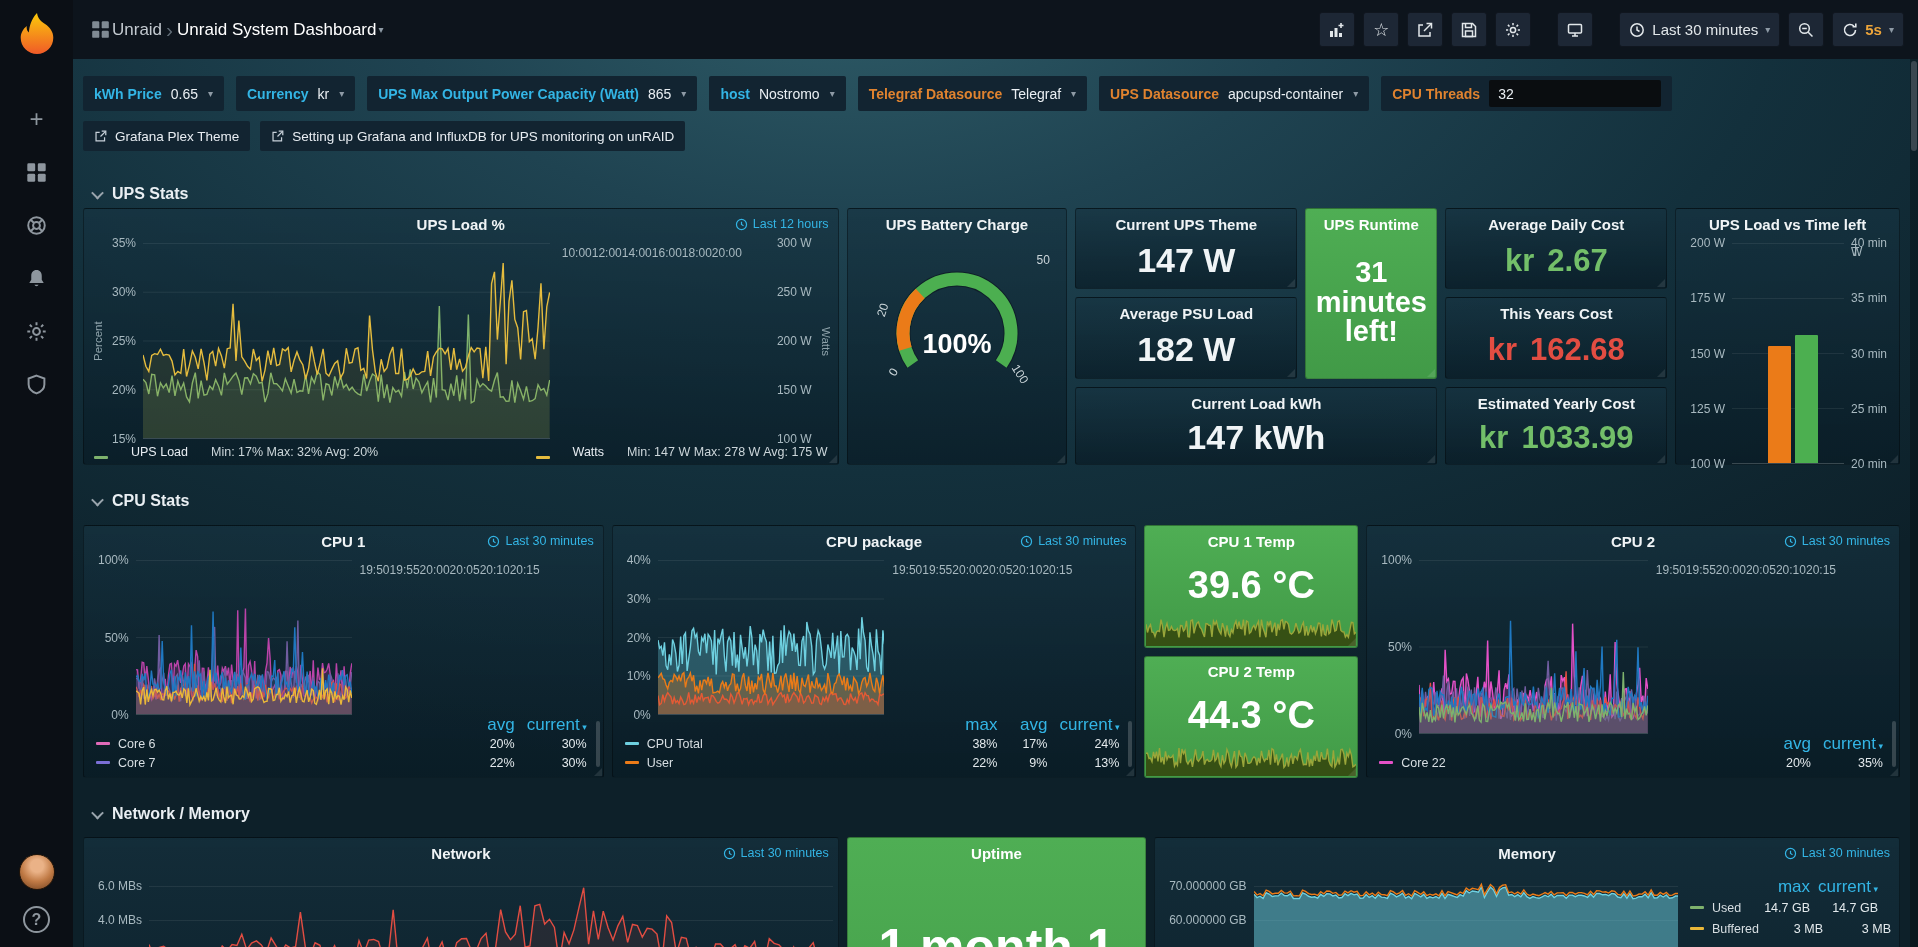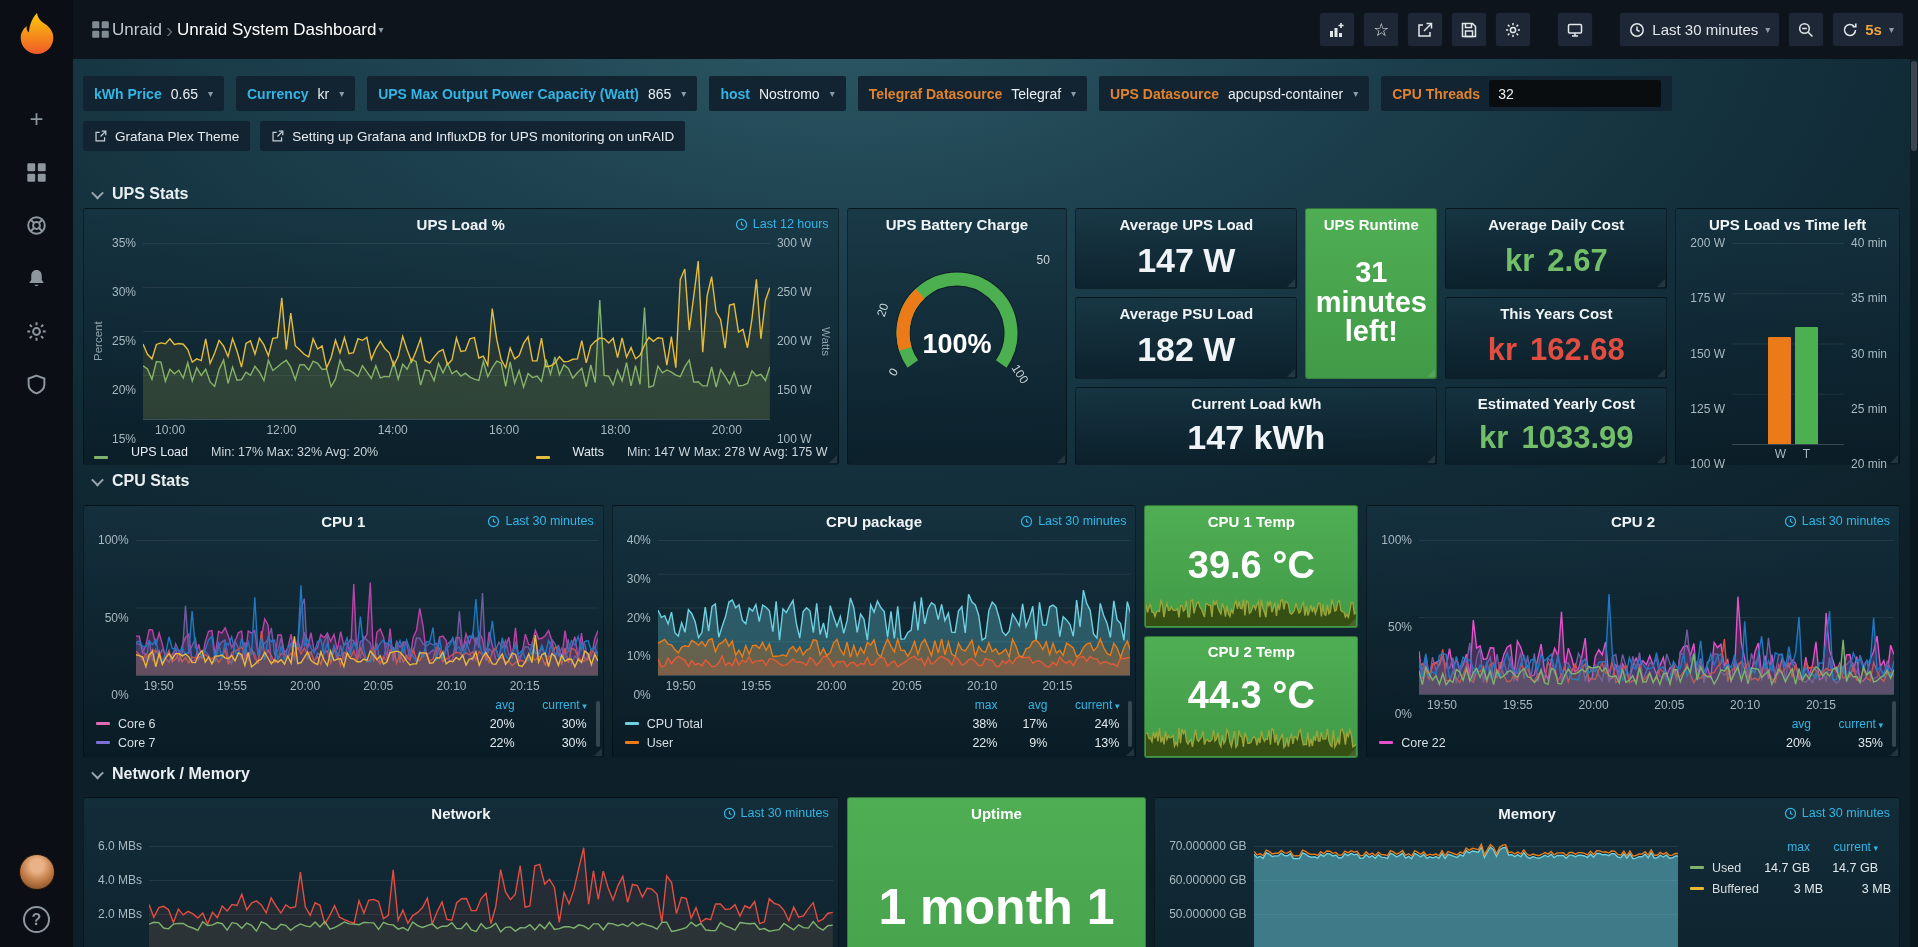--- a/index.html
+++ b/index.html
@@ -42,21 +42,21 @@
 .lbl-blue{color:#33b5e5}.lbl-orange{color:#e0832f}
 .var-value{font-size:14px;color:#eaeff3;font-weight:500}
 .var-chip .caret{margin-left:1px}
 .var-input{height:27px;width:172px;background:#0a0d10;border:none;border-radius:2px;color:#eaeff3;font-size:14px;padding:0 9px;outline:none}
 
 .links-row{display:flex;gap:10px;margin-top:10px}
 .link-chip{display:flex;align-items:center;gap:8px;height:30px;padding:0 11px;background:#122431;border-radius:2px;font-size:13.5px;color:#e8edf2;cursor:pointer}
 .link-chip svg{width:13px;height:13px;color:#c7d0d9}
 
 .row-header{display:flex;align-items:center;gap:10px;margin-top:31px;height:24px;font-size:16px;font-weight:700;color:#eaeff3;cursor:pointer;padding-left:10px}
-.row-header.later{margin-top:4px}
+.row-header.later{margin-top:24px}
 .chev{width:9px;height:9px;border-right:2px solid #9aa5ad;border-bottom:2px solid #9aa5ad;transform:rotate(45deg) translate(-1px,-1px)}
 
 .panel-row{display:flex;gap:8px;margin-top:2px}
 .ups-row{height:257px}
 .cpu-row{height:253px;margin-top:12px}
 .net-row{height:300px;margin-top:11px}
 
 .panel{position:relative;background:linear-gradient(180deg,rgba(23,52,66,.66),rgba(9,27,37,.72));border:1px solid rgba(0,0,0,.35);border-radius:3px;display:flex;flex-direction:column;min-width:0}
 .panel::after{content:"";position:absolute;right:1px;bottom:1px;border-left:8px solid transparent;border-bottom:8px solid rgba(255,255,255,.10)}
 .p-head{position:relative;height:30px;flex:none;display:flex;align-items:center;justify-content:center}
@@ -65,42 +65,42 @@
 .p-time svg{width:13px;height:13px}
 
 .p-body{flex:1;display:flex;min-height:0;padding:4px 5px 0 7px}
 .ylab{writing-mode:vertical-rl;transform:rotate(180deg);font-size:11.5px;color:#8fa3ab;display:flex;align-items:center;justify-content:center;width:14px}
 .ylab.rgt{transform:none}
 .yaxis{display:flex;flex-direction:column;justify-content:space-between;font-size:12px;color:#a8b9c0;padding:0 7px;margin:-7px 0}
 .yaxis.left{align-items:flex-end}
 .yaxis.right{align-items:flex-start}
 .yaxis.fixed{justify-content:flex-start;gap:6px;margin:0}
 .yaxis.fixed span{height:28px;display:flex;align-items:center}
-.plotcol{flex:1;display:flex;flex-direction:column;min-width:0}
+.plotcol{flex:1;display:flex;flex-direction:row;min-width:0}
 .plot{position:relative;flex:1;border-bottom:1px solid rgba(255,255,255,.13);background-image:linear-gradient(rgba(255,255,255,.07) 1px,transparent 1px)}
 .grid4{background-size:100% 25%}
 .grid2{background-size:100% 50%}
 .grid34{background-size:100% 34px;background-position:0 14px}
 .plot svg{position:absolute;inset:0;width:100%;height:100%}
 .xaxis{height:19px;display:flex;justify-content:space-between;align-items:center;font-size:12px;color:#a8b9c0}
 .xaxis.ups{padding:0 28px 0 12px}
 .xaxis.cpu{padding:0 58px 0 8px}
 
 .legend-line{flex:none;height:25px;display:flex;justify-content:space-between;align-items:center;padding:0 10px;font-size:12.5px}
 .leg{display:flex;align-items:flex-end;gap:23px;cursor:pointer}
 .dash{width:14px;height:3px;border-radius:1px;display:inline-block}
 .leg-name{color:#e8edf2}
 .leg-stats{color:#ccd6da}
 
 .legend-table{flex:none;padding:0 16px 5px 12px;font-size:12.5px}
 .lt-row{display:grid;align-items:center;height:19px}
 .cols2 .lt-row{grid-template-columns:1fr 60px 72px}
 .cols3 .lt-row{grid-template-columns:1fr 56px 50px 72px}
 .colsm .lt-row{grid-template-columns:1fr 64px 68px;height:21px}
-.lt-h{color:#33b5e5;text-align:right;font-size:12px}
+.lt-h{color:#33b5e5;text-align:right;font-size:17px}
 .lt-h.sorted::after{content:" \25BE";font-size:9px}
 .lt-name{display:flex;align-items:center;gap:8px;color:#d8dfe3;cursor:pointer}
 .lt-v{text-align:right;color:#e3e9ec}
 .legend-scroll{position:absolute;right:3px;bottom:10px;width:4px;height:46px;background:rgba(255,255,255,.18);border-radius:2px;cursor:pointer}
 
 
 .stat-value{flex:1;display:flex;align-items:center;justify-content:center;font-size:34px;font-weight:700;color:#f0f4f6;gap:13px;line-height:1.03;text-align:center;padding-bottom:6px}
 .stat.green{background:linear-gradient(180deg,#4fae54,#419a47);border-color:rgba(0,0,0,.25)}
 .stat.green .p-title,.stat.green .stat-value{color:#fff}
 .runtime .stat-value{font-size:29px;padding:0 12px 12px}
@@ -421,21 +421,21 @@
             <span class="gtick gt20">20</span>
             <span class="gtick gt50">50</span>
             <span class="gtick gt100">100</span>
           </div>
         </div>
       </section>
 
       <div class="ups-cluster">
         <section class="panel stat" style="grid-area:a">
           <header class="p-head">
-              <span class="p-title">Average UPS Load</span>
+              <span class="p-title">Current UPS Theme</span>
             </header>
           <div class="stat-value">147 W</div>
         </section>
         <section class="panel stat green runtime" style="grid-area:b">
           <header class="p-head">
               <span class="p-title">UPS Runtime</span>
             </header>
           <div class="stat-value">31 minutes left!</div>
         </section>
         <section class="panel stat cost" style="grid-area:c">

